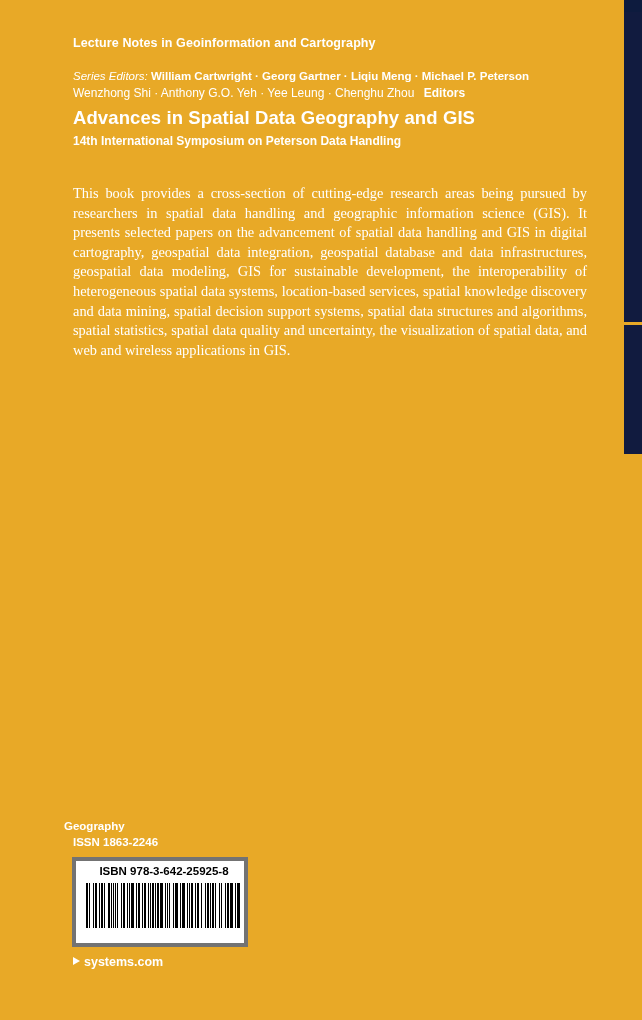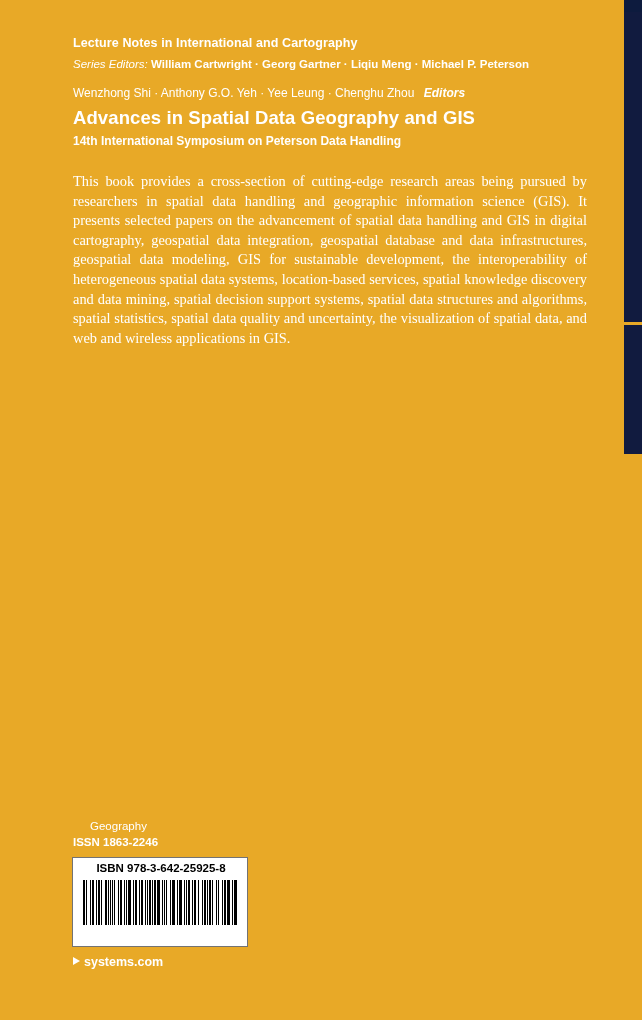--- a/index.html
+++ b/index.html
@@ -65,38 +65,37 @@
     left: 73px;
     top: 36px;
     font-size: 12.5px;
     font-weight: bold;
     color: #ffffff;
     letter-spacing: 0.1px;
   }
   .series-editors {
     position: absolute;
     left: 73px;
-    top: 58px;
+    top: 70px;
     font-size: 11.5px;
     color: #ffffff;
     font-weight: bold;
   }
   .series-editors .label {
     font-style: italic;
     font-weight: normal;
   }
   .editors-line {
     position: absolute;
     left: 73px;
     top: 86px;
     font-size: 12px;
     color: #ffffff;
   }
   .editors-line .ed-label {
-    font-style: italic;
     font-weight: bold;
     padding-left: 6px;
   }
   .book-title {
     position: absolute;
     left: 73px;
     top: 107px;
     font-size: 18.5px;
     font-weight: bold;
     color: #ffffff;
@@ -106,52 +105,52 @@
     position: absolute;
     left: 73px;
     top: 134px;
     font-size: 12px;
     color: #ffffff;
     font-weight: bold;
   }
   .blurb {
     position: absolute;
     left: 73px;
-    top: 172px;
+    top: 184px;
     width: 514px;
     font-family: "Liberation Serif", serif;
     font-size: 14.4px;
     line-height: 19.6px;
     color: #ffffff;
     text-align: justify;
   }
   .geography {
     position: absolute;
-    left: 90px;
+    left: 64px;
     top: 820px;
     font-size: 11.5px;
-    font-weight: normal;
+    font-weight: bold;
     color: #ffffff;
   }
   .issn {
     position: absolute;
     left: 73px;
     top: 836px;
     font-size: 11.5px;
     font-weight: bold;
     color: #ffffff;
   }
   .barcode-box {
     position: absolute;
     left: 72px;
     top: 857px;
     width: 176px;
     height: 90px;
     background: #ffffff;
-    border: 1px solid #737373;
+    border: 4px solid #737373;
     box-sizing: border-box;
   }
   .isbn-text {
     position: absolute;
     left: 0;
     top: 4px;
     width: 176px;
     text-align: center;
     font-size: 11.5px;
     font-weight: bold;
@@ -209,21 +208,21 @@
 
 <div class="cover">
 
   <div class="spine"></div>
   <div class="spine-dark-top"></div>
   <div class="spine-dark-mid"></div>
   <div class="spine-line"></div>
 
   <div class="content">
 
-    <div class="series-title">Lecture Notes in International and Cartography</div>
+    <div class="series-title">Lecture Notes in Geoinformation and Cartography</div>
 
     <div class="series-editors">
       <span class="label">Series Editors:</span>
       <span>William Cartwright · Georg Gartner · Liqiu Meng · Michael P. Peterson</span>
     </div>
 
     <div class="editors-line">
       <span>Wenzhong Shi · Anthony G.O. Yeh · Yee Leung · Chenghu Zhou</span>
       <span class="ed-label">Editors</span>
     </div>

